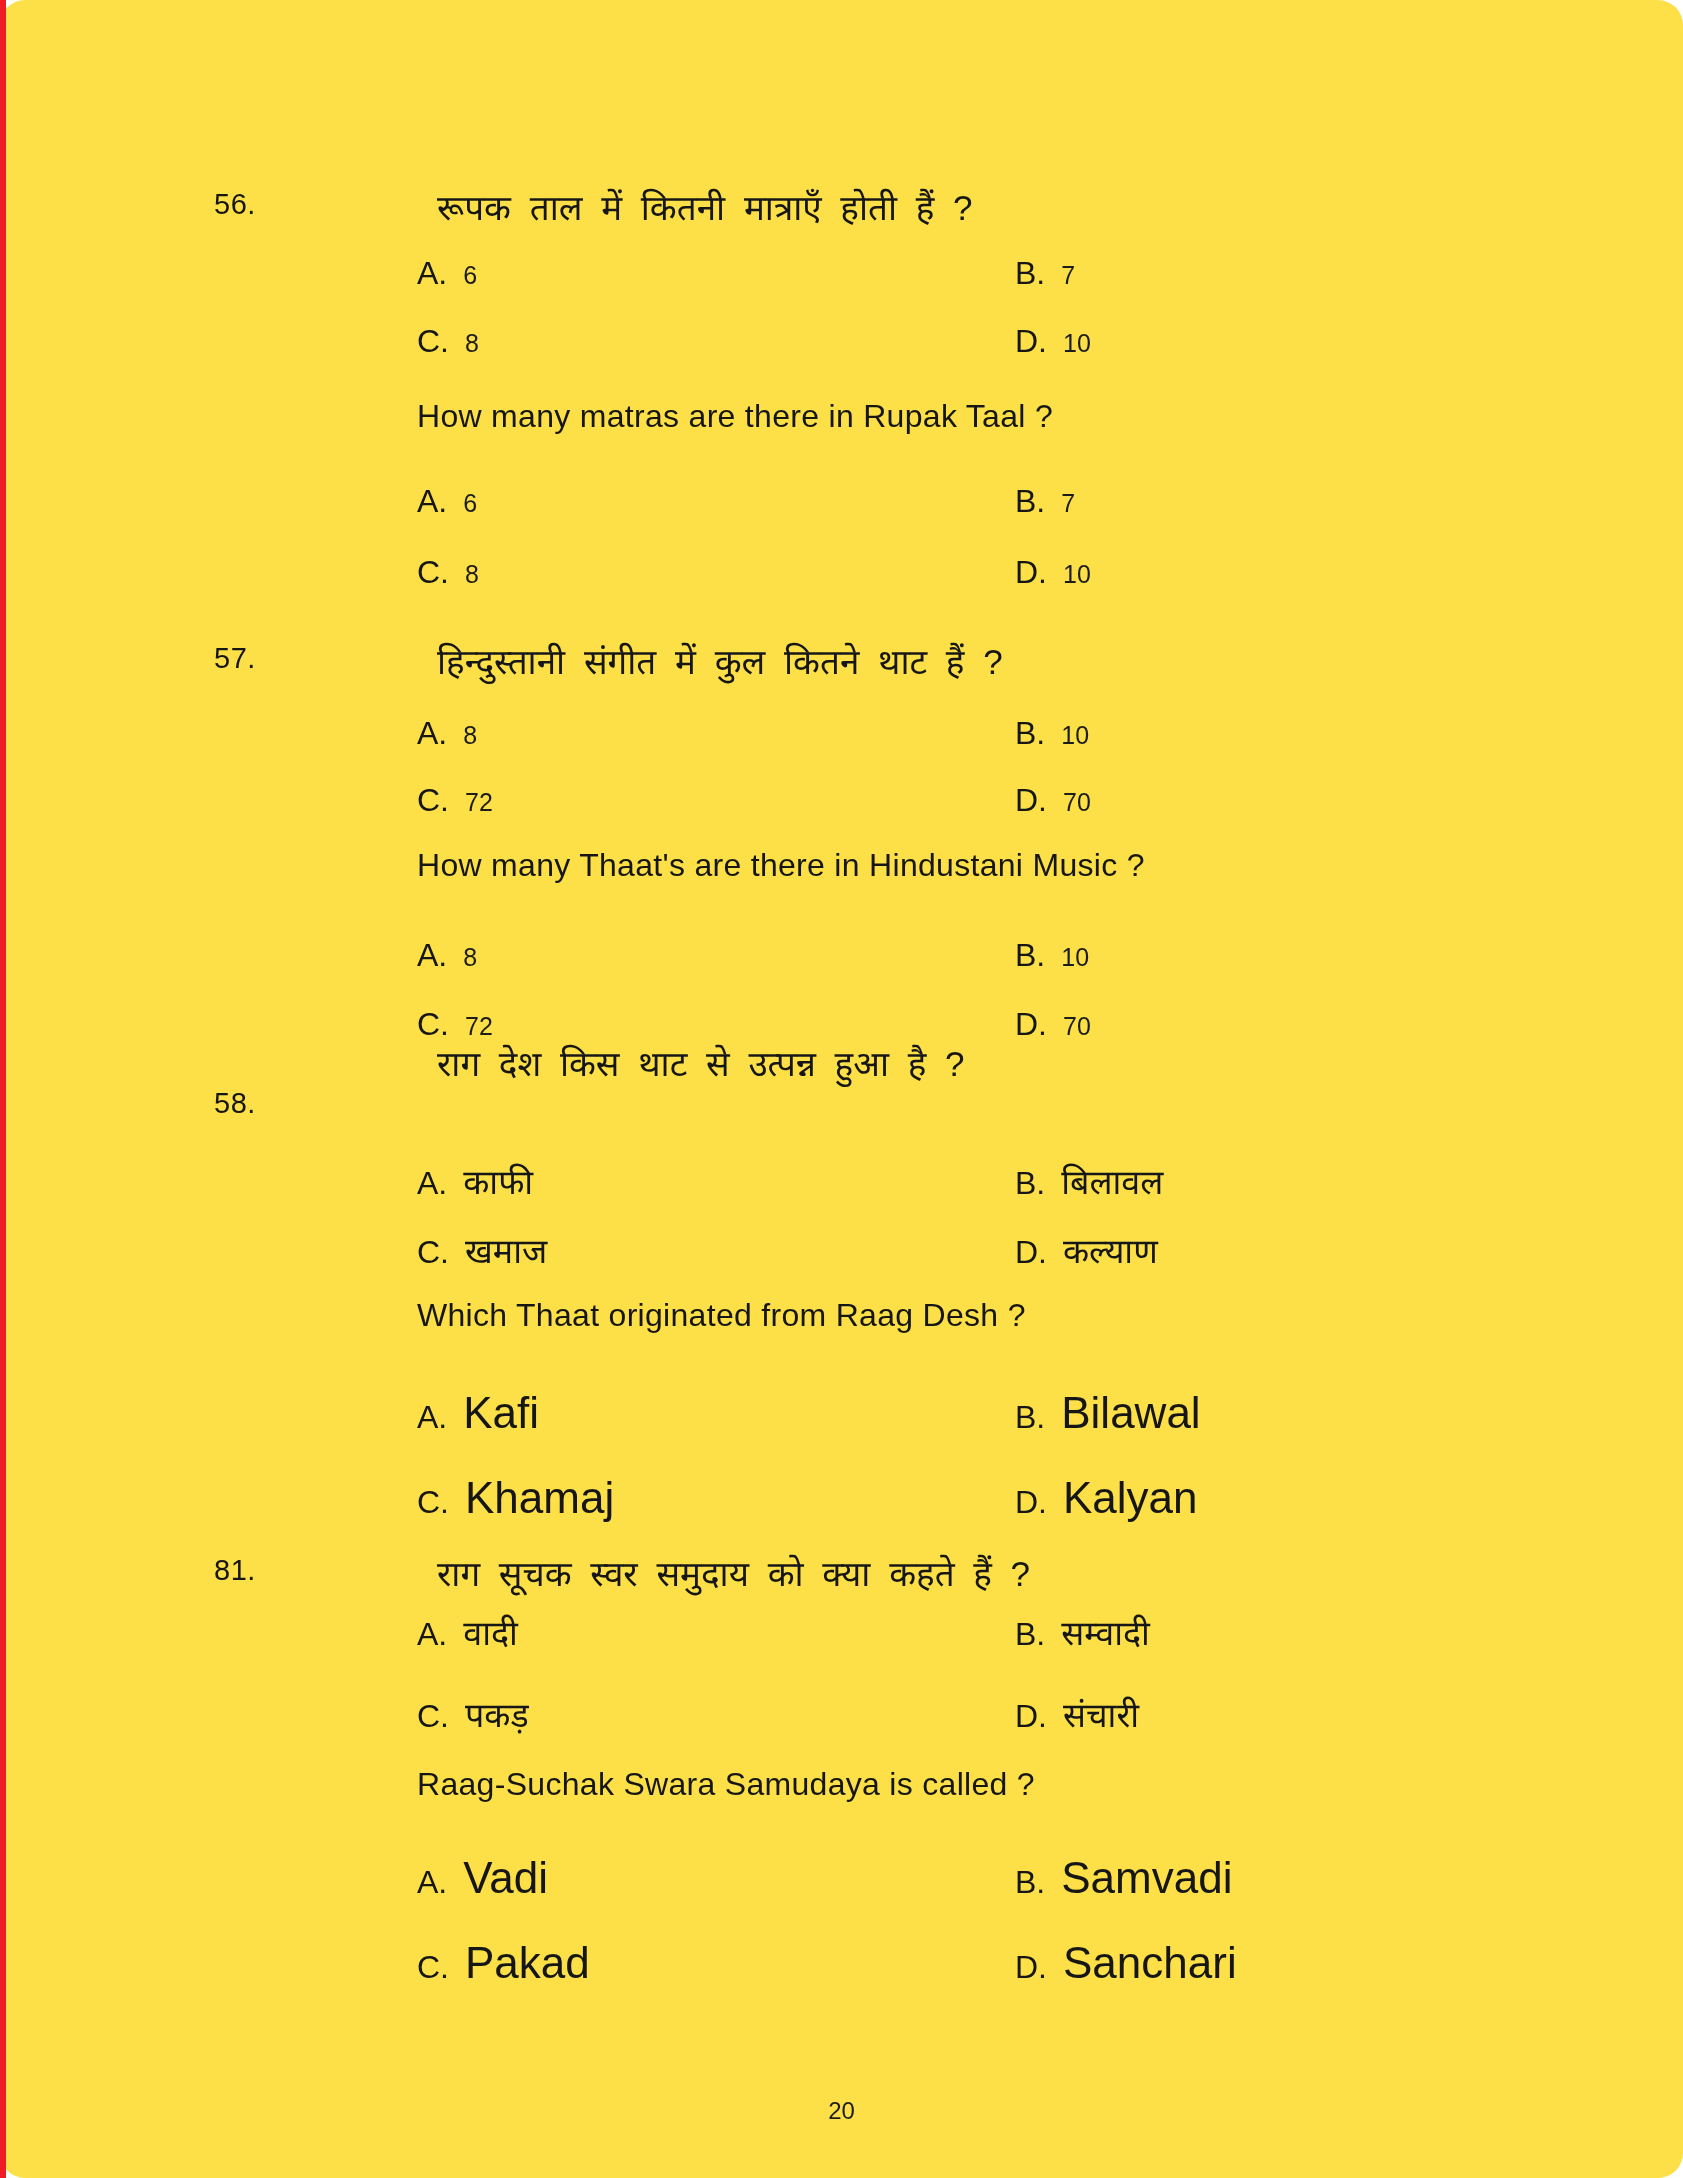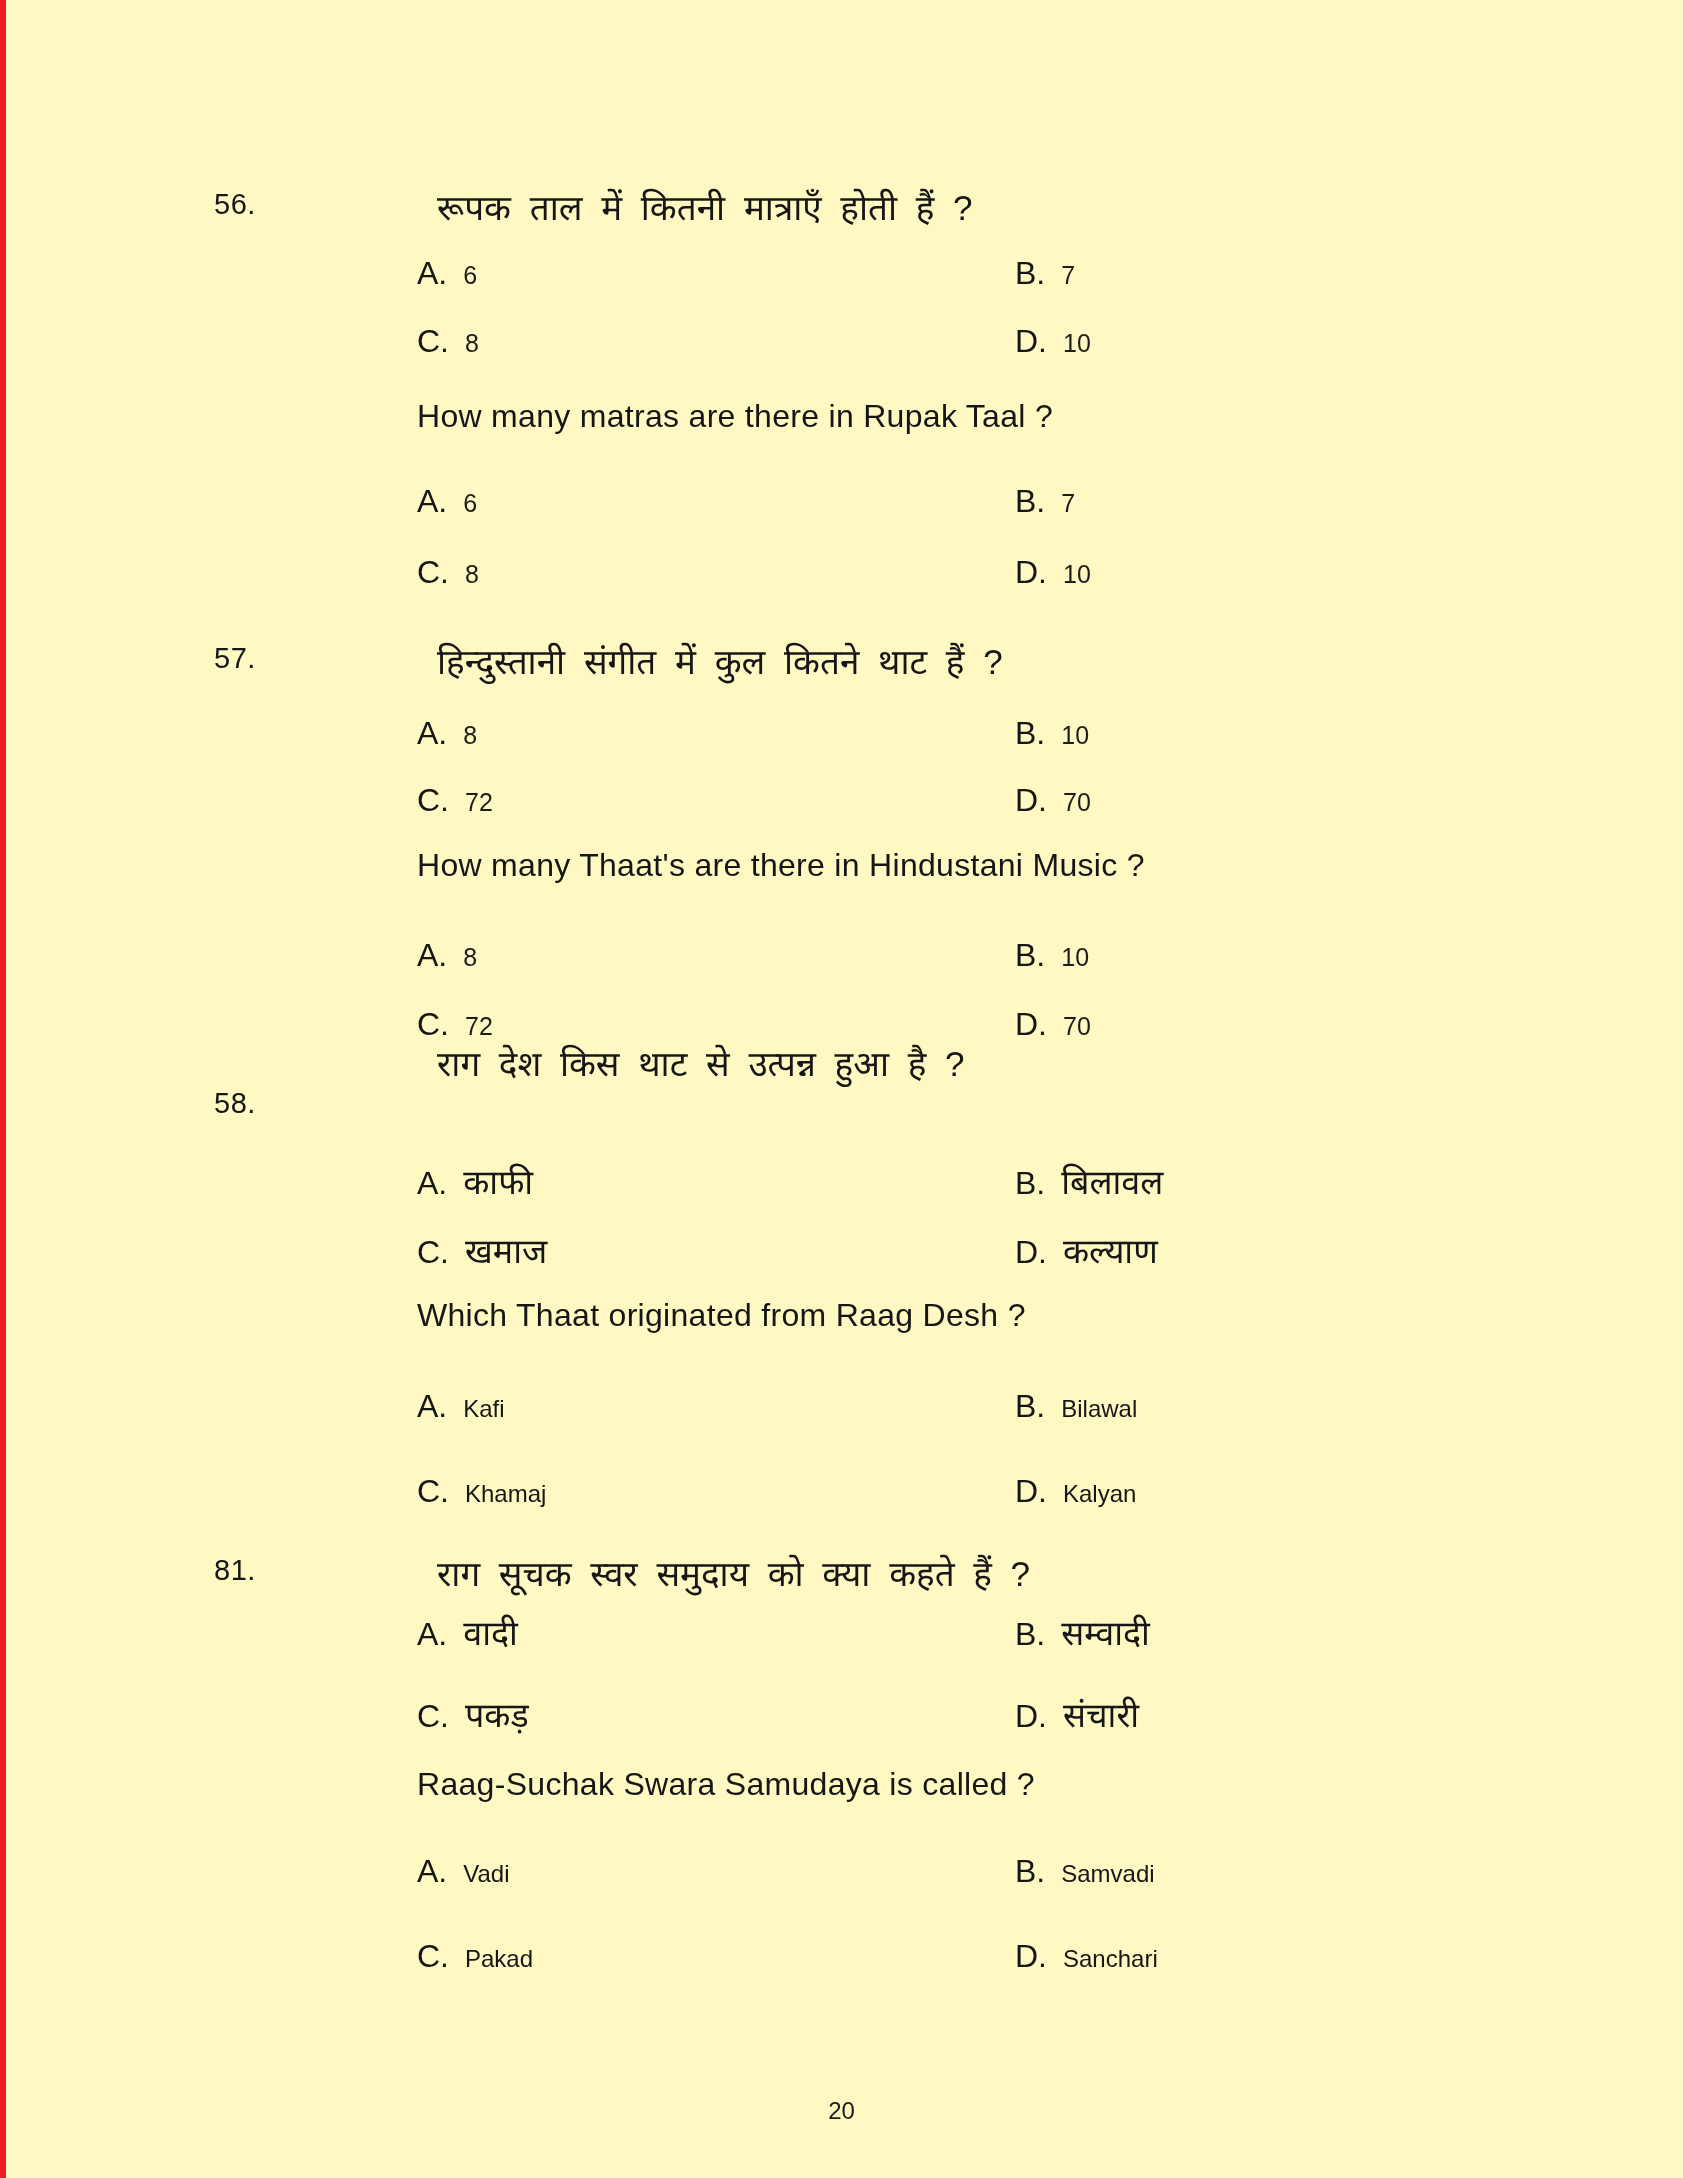--- a/index.html
+++ b/index.html
@@ -4,21 +4,21 @@
 <style>
   html, body { margin: 0; padding: 0; }
   body {
     width: 1683px; height: 2178px;
     background: #ffffff;
     color: #161616;
     font-family: "Liberation Sans", "DejaVu Sans", sans-serif;
     position: relative;
     overflow: hidden;
   }
-  .page { position: absolute; inset: 0; background: #fef9c3; }
+  .page { position: absolute; inset: 0; background: #fde047; border-radius: 25px; }
   .red-edge {
     position: absolute; left: 0; top: 0;
     width: 6px; height: 2178px;
     background: #ee1c25;
   }
   .row { position: absolute; white-space: nowrap; line-height: 1.15; }
   .qnum {
     position: absolute; left: 214px;
     font-size: 29px; letter-spacing: 0.5px;
   }
@@ -31,21 +31,21 @@
     font-size: 32px; letter-spacing: 0.3px;
   }
   .optrow { position: absolute; left: 417px; width: 1139px; height: 44px; }
   .opt { position: absolute; top: 0; white-space: nowrap; }
   .opt1 { left: 0; }
   .opt2 { left: 598px; }
   .lbl { font-size: 32px; }
   .val { margin-left: 16px; }
   .val-num { font-size: 25px; color: #1c1c1c; }
   .val-hi  { font-size: 34px; text-align: right; }
-  .val-en  { font-size: 24px; }
+  .val-en  { font-size: 44px; }
   .pageno {
     position: absolute; top: 2097px; left: 0; width: 100%;
     text-align: center; font-size: 24px; color: #1c1c1c;
   }
 </style>
 </head>
 <body>
 
 <div class="page">
   <div class="red-edge"></div>

